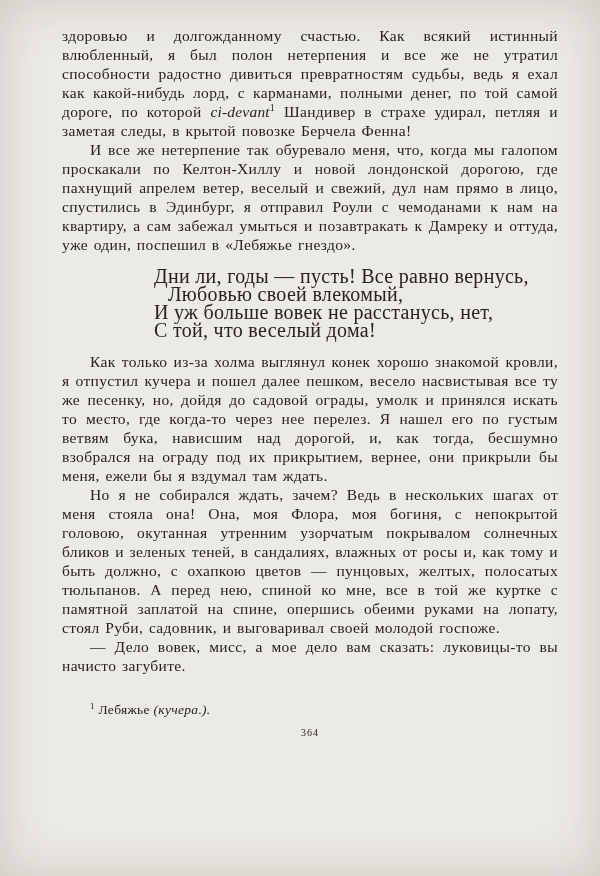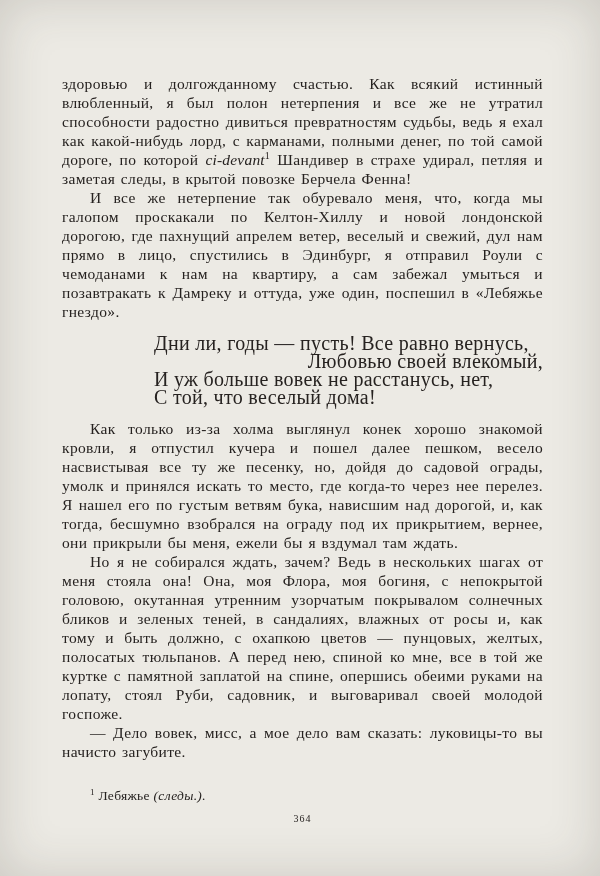--- a/index.html
+++ b/index.html
@@ -10,22 +10,21 @@
     width: 600px;
     height: 876px;
     background: #eceae4;
     box-shadow: inset 0 0 50px rgba(60,55,45,0.18);
     font-family: "Liberation Serif", "DejaVu Serif", serif;
     color: #262220;
     overflow: hidden;
     position: relative;
   }
   .page-inner {
-    padding: 26px 57px 0 62px;
-    margin-top: 48px;
+    padding: 26px 42px 0 62px;
   }
   p.body-par {
     margin: 0;
     font-size: 15.5px;
     line-height: 19px;
     text-align: justify;
     letter-spacing: 0.35px;
     word-spacing: 1.5px;
   }
   p.body-par.indent {
@@ -43,21 +42,20 @@
     margin: 13px 0 13px 92px;
     font-size: 20px;
     line-height: 18px;
     letter-spacing: 0.3px;
   }
   .poem .poem-line {
     white-space: nowrap;
   }
   .poem .poem-line.shift {
     padding-left: 14px;
-    text-align: right;
   }
   .footnote {
     margin: 26px 0 0 0;
     font-size: 13.5px;
     line-height: 17px;
     text-indent: 28px;
     letter-spacing: 0.3px;
   }
   .footnote sup {
     font-size: 9px;
@@ -89,17 +87,17 @@
     <div class="poem-line">С той, что веселый дома!</div>
   </div>
 
   <p class="body-par indent">Как только из-за холма выглянул конек хорошо знакомой кровли, я отпустил кучера и пошел далее пешком, весело насвистывая все ту же песенку, но, дойдя до садовой ограды, умолк и принялся искать то место, где когда-то через нее перелез. Я нашел его по густым ветвям бука, нависшим над дорогой, и, как тогда, бесшумно взобрался на ограду под их прикрытием, вернее, они прикрыли бы меня, ежели бы я вздумал там ждать.</p>
 
   <p class="body-par indent">Но я не собирался ждать, зачем? Ведь в нескольких шагах от меня стояла она! Она, моя Флора, моя богиня, с непокрытой головою, окутанная утренним узорчатым покрывалом солнечных бликов и зеленых теней, в сандалиях, влажных от росы и, как тому и быть должно, с охапкою цветов — пунцовых, желтых, полосатых тюльпанов. А перед нею, спиной ко мне, все в той же куртке с памятной заплатой на спине, опершись обеими руками на лопату, стоял Руби, садовник, и выговаривал своей молодой госпоже.</p>
 
 
   <p class="body-par indent">— Дело вовек, мисс, а мое дело вам сказать: луковицы-то вы начисто загубите.</p>
 
-  <p class="footnote"><sup>1</sup><span> Лебяжье </span><span class="lang">(следы.).</span></p>
+  <p class="footnote"><sup>1</sup><span> Лебяжье </span><span class="lang">(кучера.).</span></p>
 
   <div class="page-number">364</div>
 
 </div>
 
 </body></html>

